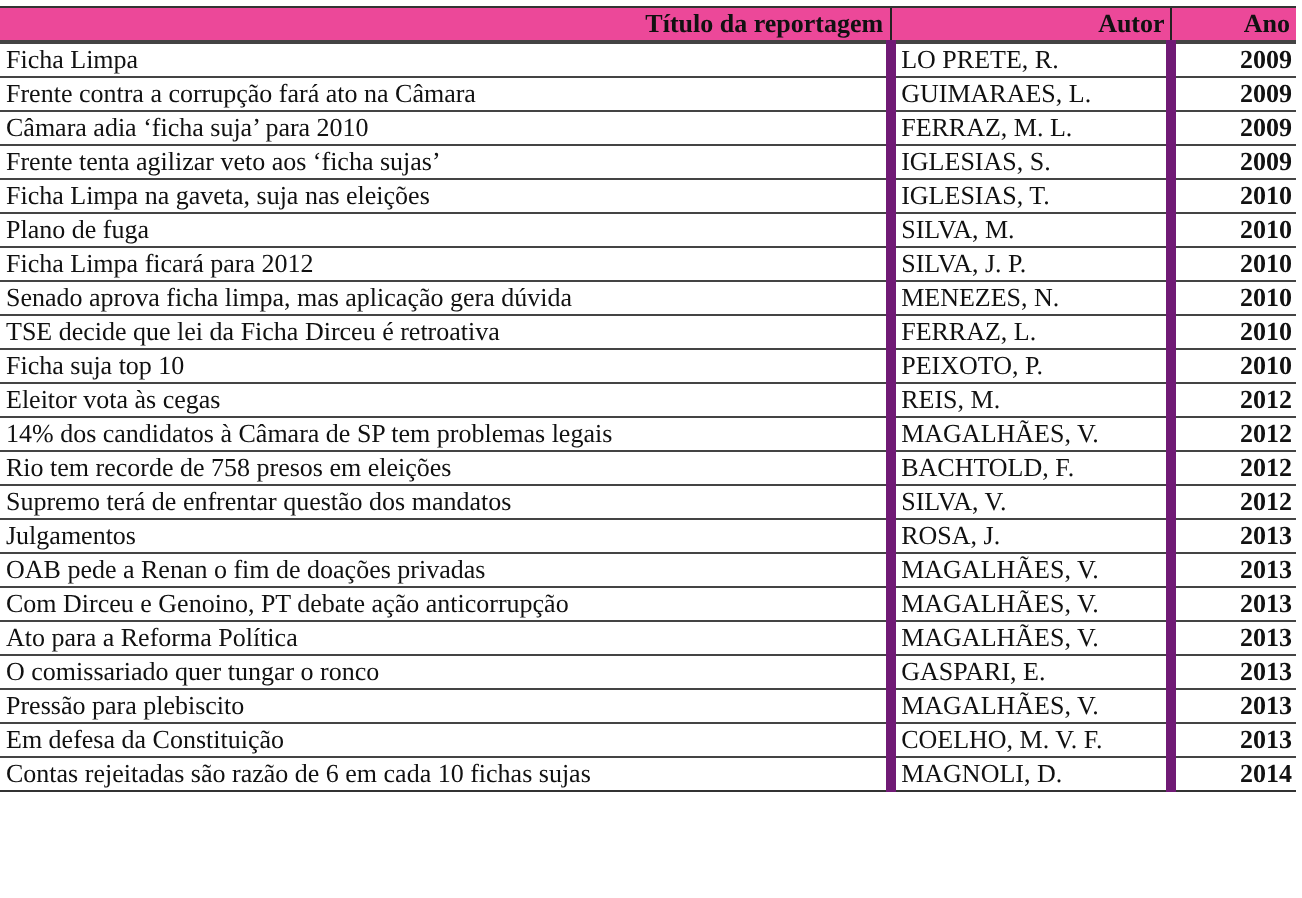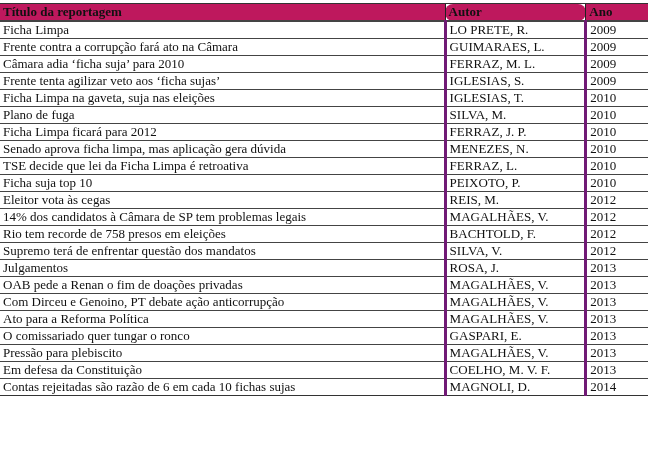--- a/index.html
+++ b/index.html
@@ -6,43 +6,43 @@
     body { width: 651px; height: 449px; overflow: hidden; position: relative; }
     .tbl {
       position: absolute; left: 0; top: 3px;
       width: 648px;
       border-collapse: collapse;
       font-family: "Liberation Serif", "DejaVu Serif", serif;
       font-size: 13px;
       color: #111;
     }
     .tbl th {
-      background: #be185d;
+      background: #ec4899;
       font-weight: bold;
-      text-align: left;
+      text-align: right;
       height: 16px;
       padding: 0 3px;
       border-top: 1px solid #333;
       border-bottom: 2px solid #444;
       border-left: 1px solid #222;
       line-height: 16px;
     }
     .tbl th:first-child { border-left: none; }
     .tbl td {
       height: 16px;
       padding: 0 3px;
       line-height: 16px;
       border-bottom: 1px solid #444;
       white-space: nowrap;
     }
-    .tbl td.c-autor, .tbl td.c-ano { border-left: 3px solid #701a75; }
-    .tbl td.c-ano { text-align: left; padding-right: 2px; }
+    .tbl td.c-autor, .tbl td.c-ano { border-left: 5px solid #701a75; }
+    .tbl td.c-ano { text-align: right; padding-right: 2px; font-weight: bold; }
     .tbl tr:last-child td { border-bottom: 1px solid #333; }
     .col-titulo { width: 440px; }
-    .col-autor { width: 134px; border-radius: 8px; }
+    .col-autor { width: 134px; }
     .col-ano { width: 56px; }
   </style>
 </head>
 <body>
 
 <table class="tbl">
   <thead>
     <tr>
       <th class="col-titulo">Título da reportagem</th>
       <th class="col-autor">Autor</th>
@@ -75,30 +75,30 @@
         <td class="c-autor">IGLESIAS, T.</td>
         <td class="c-ano">2010</td>
       </tr>
       <tr>
         <td class="c-titulo">Plano de fuga</td>
         <td class="c-autor">SILVA, M.</td>
         <td class="c-ano">2010</td>
       </tr>
       <tr>
         <td class="c-titulo">Ficha Limpa ficará para 2012</td>
-        <td class="c-autor">FERRAZ, J. P.</td>
+        <td class="c-autor">SILVA, J. P.</td>
         <td class="c-ano">2010</td>
       </tr>
       <tr>
         <td class="c-titulo">Senado aprova ficha limpa, mas aplicação gera dúvida</td>
         <td class="c-autor">MENEZES, N.</td>
         <td class="c-ano">2010</td>
       </tr>
       <tr>
-        <td class="c-titulo">TSE decide que lei da Ficha Limpa é retroativa</td>
+        <td class="c-titulo">TSE decide que lei da Ficha Dirceu é retroativa</td>
         <td class="c-autor">FERRAZ, L.</td>
         <td class="c-ano">2010</td>
       </tr>
       <tr>
         <td class="c-titulo">Ficha suja top 10</td>
         <td class="c-autor">PEIXOTO, P.</td>
         <td class="c-ano">2010</td>
       </tr>
       <tr>
         <td class="c-titulo">Eleitor vota às cegas</td>

